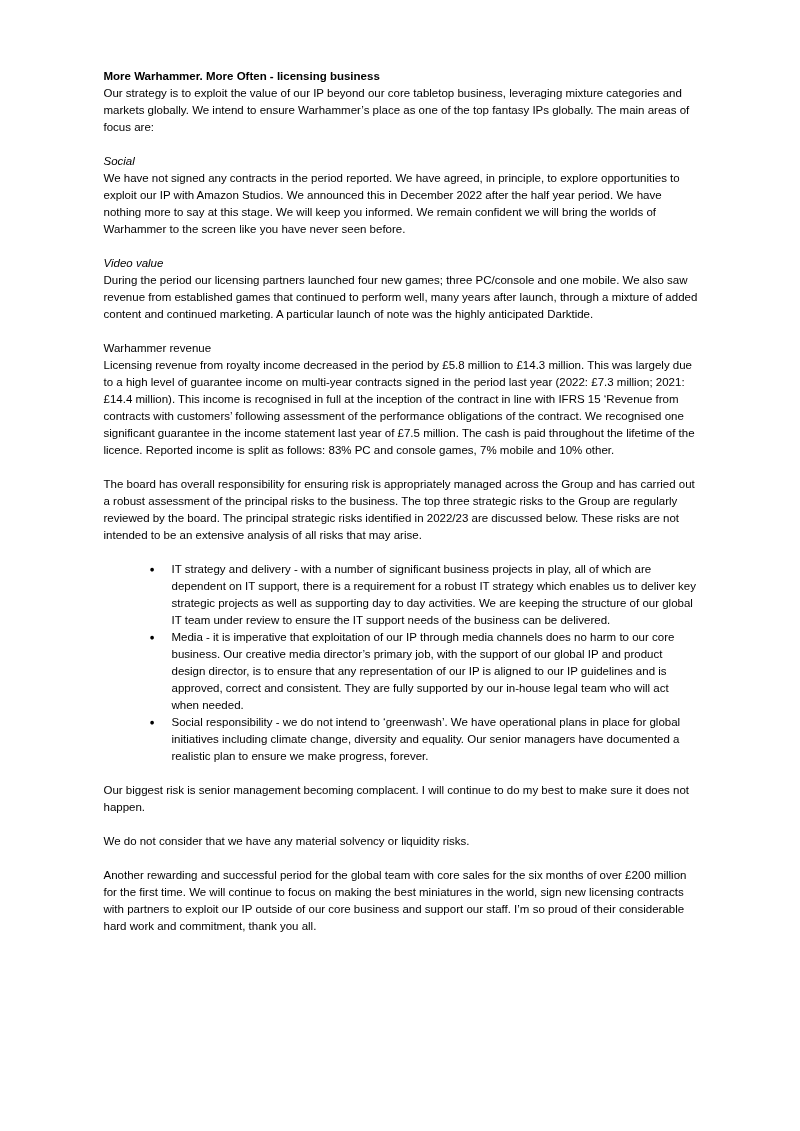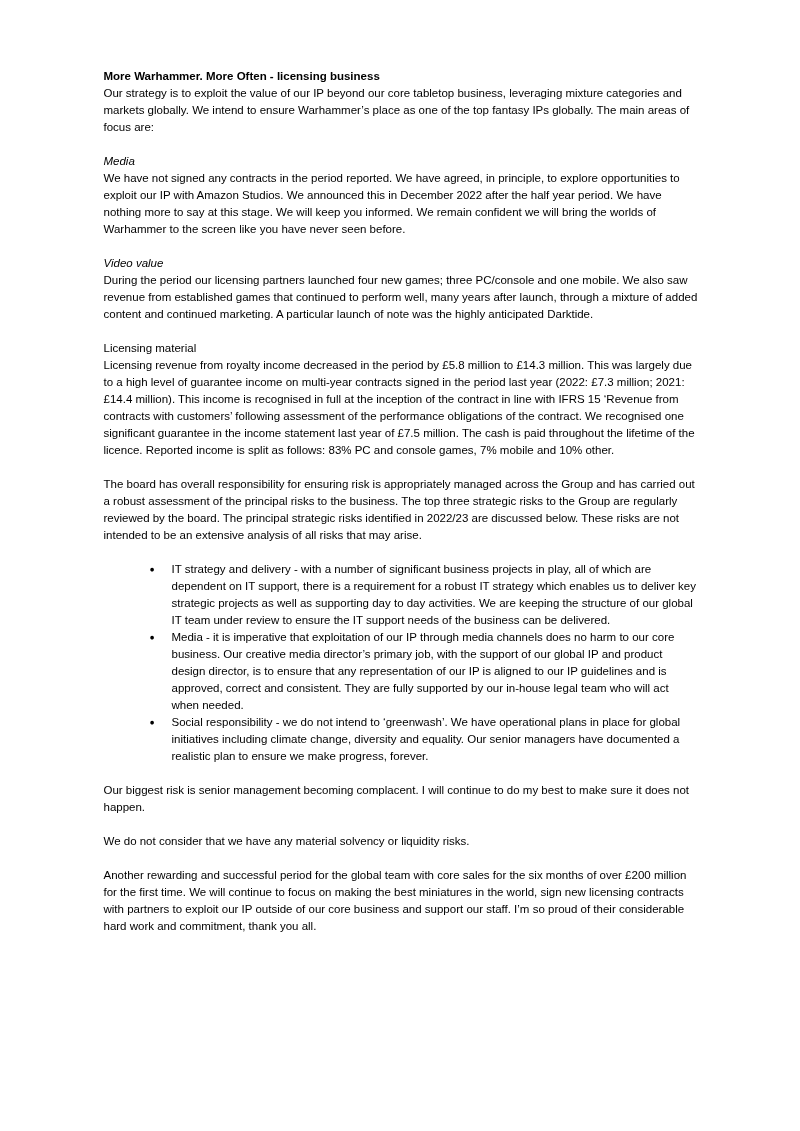--- a/index.html
+++ b/index.html
@@ -54,31 +54,31 @@
 <body>
 
 <div class="page doc">
 
   <section>
     <h2 class="bold">More Warhammer. More Often - licensing business</h2>
     <p>Our strategy is to exploit the value of our IP beyond our core tabletop business, leveraging mixture categories and markets globally. We intend to ensure Warhammer’s place as one of the top fantasy IPs globally. The main areas of focus are:</p>
   </section>
 
   <section>
-    <h2 class="italic">Media</h2>
+    <h2 class="italic">Social</h2>
     <p>We have not signed any contracts in the period reported. We have agreed, in principle, to explore opportunities to exploit our IP with Amazon Studios. We announced this in December 2022 after the half year period. We have nothing more to say at this stage. We will keep you informed. We remain confident we will bring the worlds of Warhammer to the screen like you have never seen before.</p>
   </section>
 
   <section>
     <h2 class="italic">Video value</h2>
     <p>During the period our licensing partners launched four new games; three PC/console and one mobile. We also saw revenue from established games that continued to perform well, many years after launch, through a mixture of added content and continued marketing. A particular launch of note was the highly anticipated Darktide.</p>
   </section>
 
   <section>
-    <h2>Licensing material</h2>
+    <h2>Warhammer revenue</h2>
     <p>Licensing revenue from royalty income decreased in the period by £5.8 million to £14.3 million. This was largely due to a high level of guarantee income on multi-year contracts signed in the period last year (2022: £7.3 million; 2021: £14.4 million). This income is recognised in full at the inception of the contract in line with IFRS 15 ‘Revenue from contracts with customers’ following assessment of the performance obligations of the contract. We recognised one significant guarantee in the income statement last year of £7.5 million. The cash is paid throughout the lifetime of the licence. Reported income is split as follows: 83% PC and console games, 7% mobile and 10% other.</p>
   </section>
 
   <section>
     <p>The board has overall responsibility for ensuring risk is appropriately managed across the Group and has carried out a robust assessment of the principal risks to the business. The top three strategic risks to the Group are regularly reviewed by the board. The principal strategic risks identified in 2022/23 are discussed below. These risks are not intended to be an extensive analysis of all risks that may arise.</p>
     <ul>
       <li>IT strategy and delivery - with a number of significant business projects in play, all of which are dependent on IT support, there is a requirement for a robust IT strategy which enables us to deliver key strategic projects as well as supporting day to day activities. We are keeping the structure of our global IT team under review to ensure the IT support needs of the business can be delivered.</li>
       <li>Media - it is imperative that exploitation of our IP through media channels does no harm to our core business. Our creative media director’s primary job, with the support of our global IP and product design director, is to ensure that any representation of our IP is aligned to our IP guidelines and is approved, correct and consistent. They are fully supported by our in-house legal team who will act when needed.</li>
       <li>Social responsibility - we do not intend to ‘greenwash’. We have operational plans in place for global initiatives including climate change, diversity and equality. Our senior managers have documented a realistic plan to ensure we make progress, forever.</li>
     </ul>

